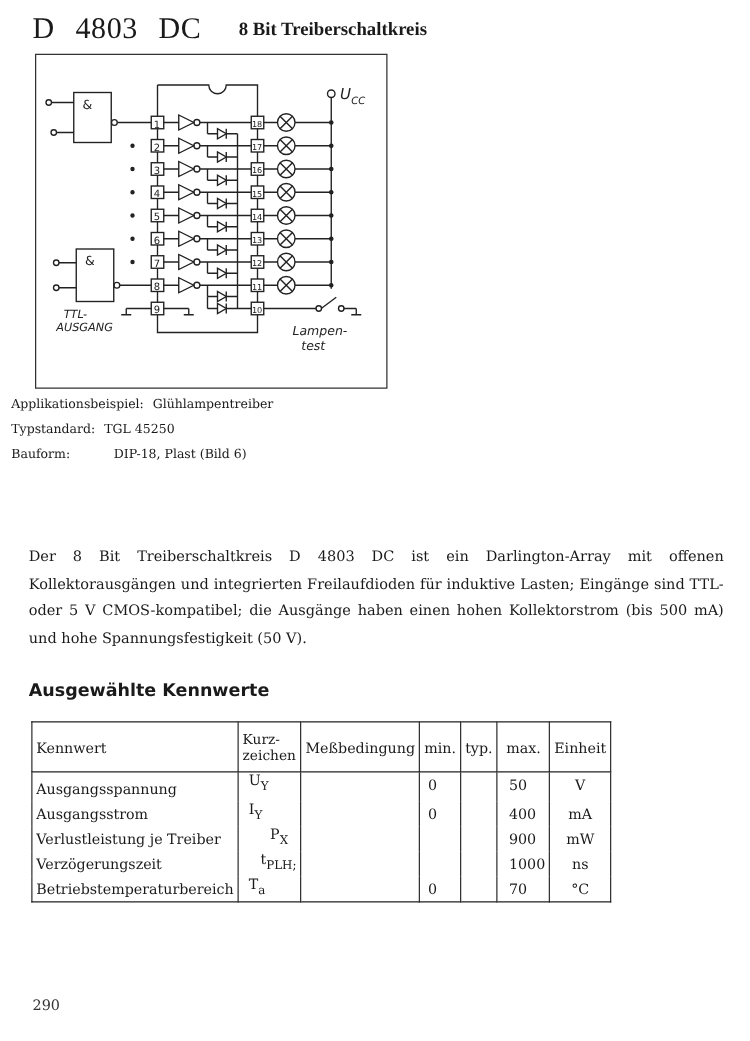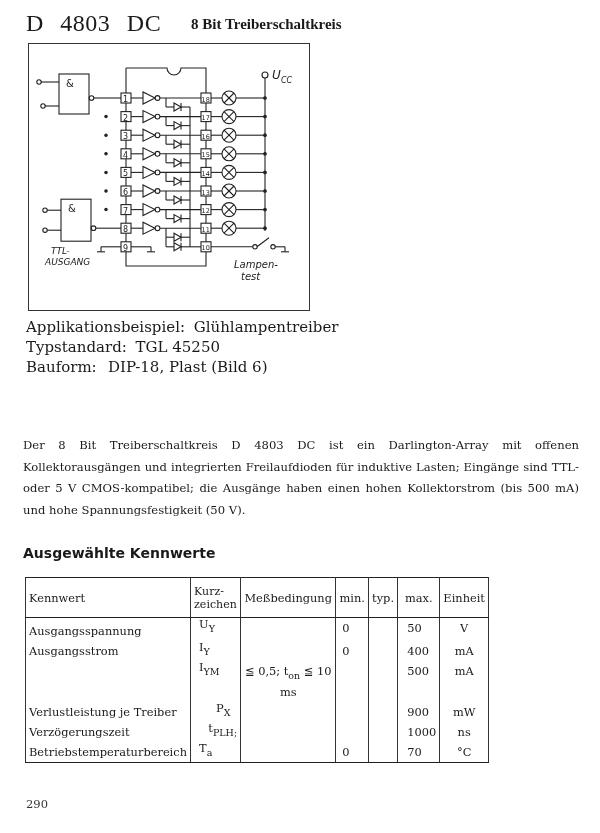--- a/index.html
+++ b/index.html
@@ -15,21 +15,21 @@
   .title-code span { margin-right: 10px; }
   .title-sub {
     left: 191px; top: 16px; font-size: 15px; font-weight: bold;
     font-family: "Liberation Serif", serif; white-space: nowrap;
   }
   .figure-box {
     left: 28px; top: 43px; width: 282px; height: 268px;
     border: 1px solid #333; box-sizing: border-box;
   }
   .figure-box svg { position: absolute; left: 0; top: 0; }
-  .info { left: 26px; font-size: 15px; font-family: "DejaVu Serif", serif; white-space: nowrap; }
+  .info { left: 9px; font-size: 10px; font-family: "DejaVu Serif", serif; white-space: nowrap; }
   .info .val { position: absolute; left: 82px; }
   .para {
     left: 23px; top: 435px; width: 556px; font-size: 11.6px; line-height: 21.5px;
     text-align: justify; font-family: "DejaVu Serif", serif;
   }
   .section {
     left: 23px; top: 545px; font-size: 14px; font-weight: bold; font-family: "DejaVu Sans", sans-serif;
   }
   table.kw {
     position: absolute; left: 25px; top: 577px; width: 464px;
@@ -317,29 +317,20 @@
       <tr>
         <td class="c-kw" style="padding-top: 0px;">Ausgangsstrom</td>
         <td class="c-sym" style="padding-left: 8px; line-height: 20px;"><span>I</span><span class="sub">Y</span></td>
         <td class="c-cond"></td>
         <td class="c-min" style="padding-left: 6px;">0</td>
         <td class="c-typ"></td>
         <td class="c-max" style="padding-left: 9px;">400</td>
         <td class="c-unit" style="text-align: center;">mA</td>
       </tr>
       <tr>
-        <td class="c-kw" style="padding-top: 0px;"></td>
-        <td class="c-sym" style="padding-left: 8px; line-height: 20px;"><span>I</span><span class="sub">YM</span></td>
-        <td class="c-cond" style="text-align: center;"><span>≦ 0,5; t</span><span class="sub">on</span><span> ≦ 10 ms</span></td>
-        <td class="c-min" style="padding-left: 6px;"></td>
-        <td class="c-typ"></td>
-        <td class="c-max" style="padding-left: 9px;">500</td>
-        <td class="c-unit" style="text-align: center;">mA</td>
-      </tr>
-      <tr>
         <td class="c-kw" style="padding-top: 0px;">Verlustleistung je Treiber</td>
         <td class="c-sym" style="padding-left: 25px; line-height: 20px;"><span>P</span><span class="sub">X</span></td>
         <td class="c-cond"></td>
         <td class="c-min" style="padding-left: 6px;"></td>
         <td class="c-typ"></td>
         <td class="c-max" style="padding-left: 9px;">900</td>
         <td class="c-unit" style="text-align: center;">mW</td>
       </tr>
       <tr>
         <td class="c-kw" style="padding-top: 0px;">Verzögerungszeit</td>

